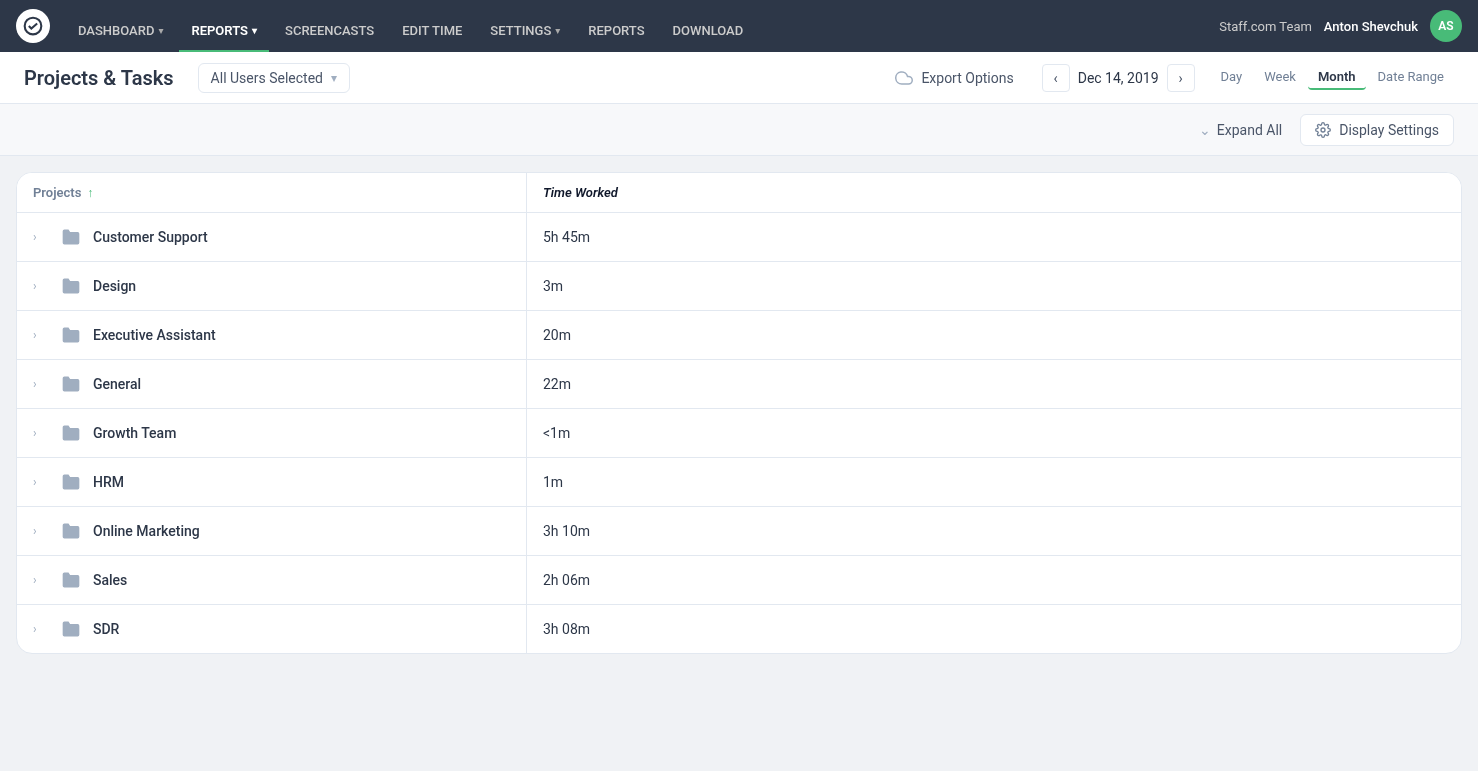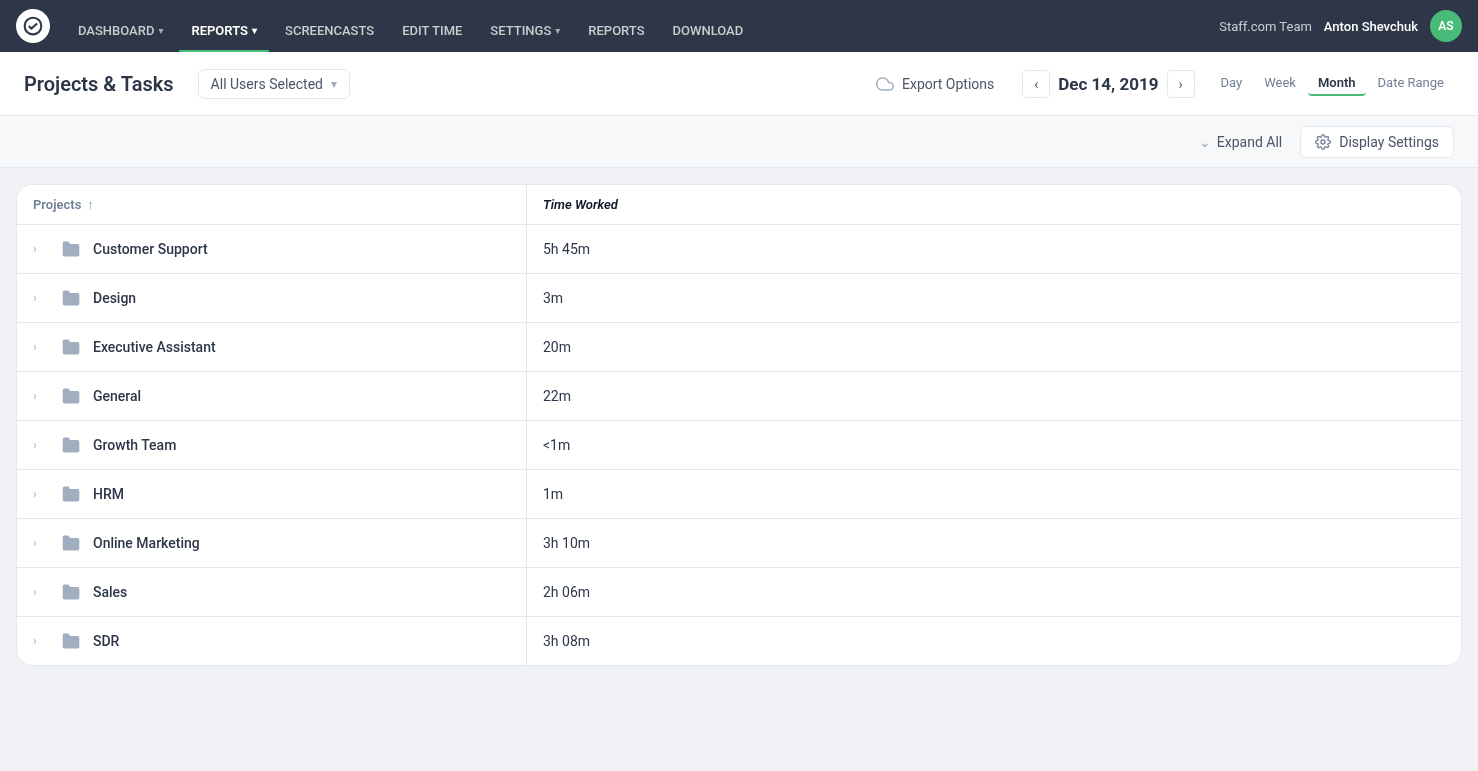--- a/index.html
+++ b/index.html
@@ -62,21 +62,21 @@
       background: #48bb78;
       color: #fff;
       display: flex; align-items: center; justify-content: center;
       font-size: 12px; font-weight: 600;
     }
     .chevron-down { font-size: 10px; color: #aaa; }
 
     
     .subheader {
       background: #fff;
-      height: 64px;
+      height: 52px;
       display: flex;
       align-items: center;
       padding: 0 24px;
       border-bottom: 1px solid #e2e8f0;
       gap: 16px;
     }
     .page-title {
       font-size: 20px;
       font-weight: 600;
       color: #2d3748;
@@ -110,21 +110,21 @@
       display: flex; align-items: center; gap: 8px;
     }
     .date-nav-arrow {
       width: 28px; height: 28px;
       border-radius: 4px;
       border: 1px solid #e2e8f0;
       display: flex; align-items: center; justify-content: center;
       cursor: pointer; font-size: 14px; color: #4a5568;
       background: #fff;
     }
-    .date-label { font-size: 17px; font-weight: 700; color: #2d3748; }
+    .date-label { font-size: 14px; font-weight: 400; color: #2d3748; }
     .date-range-tabs {
       display: flex; gap: 2px;
     }
     .date-range-tab {
       padding: 4px 10px;
       font-size: 13px;
       color: #718096;
       cursor: pointer;
       border-radius: 4px;
     }

